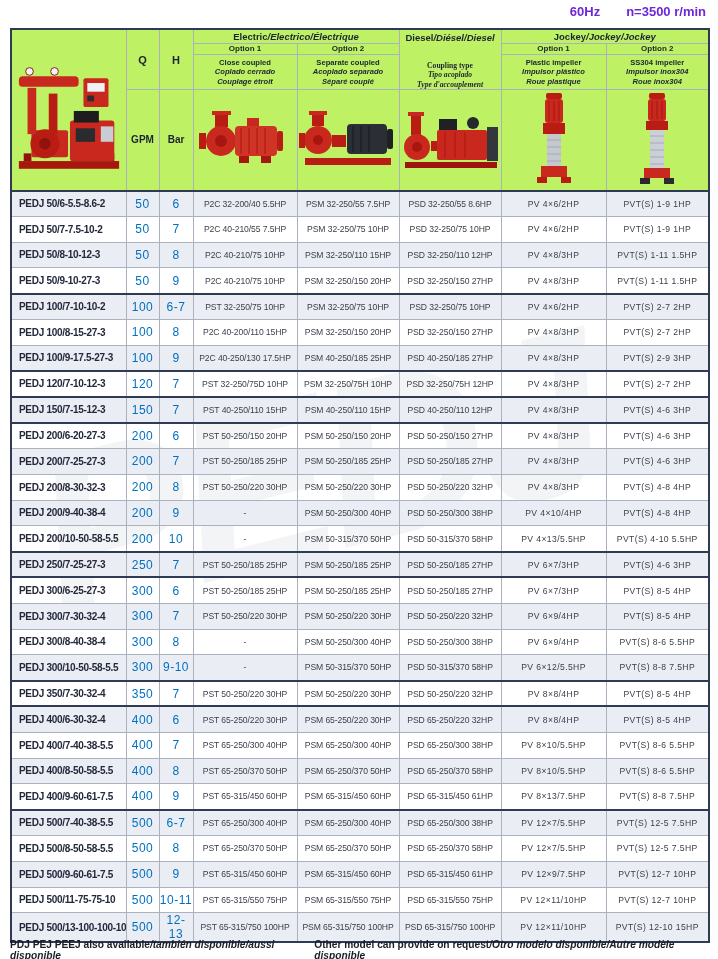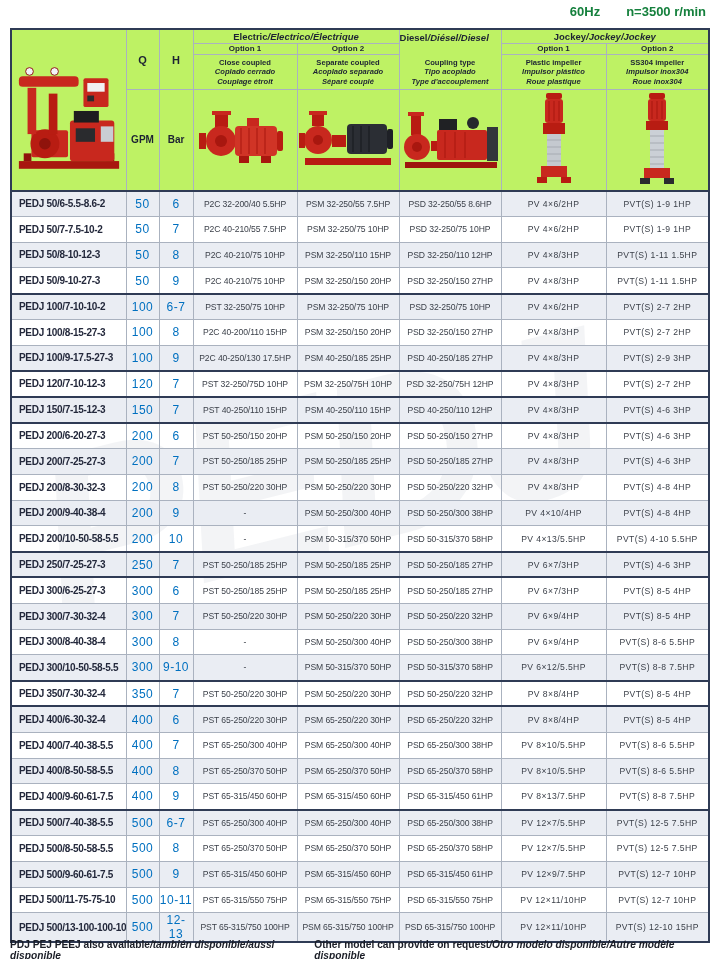--- a/index.html
+++ b/index.html
@@ -2,21 +2,21 @@
 <html><head>
 <meta charset="utf-8">
 <style>
   html,body{margin:0;padding:0;}
   body{
     width:718px;height:959px;background:#ffffff;position:relative;overflow:hidden;
     font-family:"Liberation Sans", sans-serif;color:#32373f;
   }
   .top-note{
     position:absolute;top:4px;right:12px;display:flex;gap:26px;
-    font-size:13px;font-weight:bold;color:#15803d;align-items:flex-end;
+    font-size:13px;font-weight:bold;color:#6d28d9;align-items:flex-end;
   }
   .watermark{
     position:absolute;top:330px;left:30px;width:660px;
     font-size:230px;font-weight:bold;font-style:italic;
     color:rgba(90,100,125,0.07);transform:rotate(-14deg);
     pointer-events:none;white-space:nowrap;z-index:0;letter-spacing:-8px;
   }
   table.spec{
     position:absolute;top:28px;left:10px;z-index:1;
     border-collapse:collapse;table-layout:fixed;width:698px;
@@ -31,23 +31,23 @@
   tr.h-img{height:101px;}
   .t{font-size:9.5px;font-weight:bold;}
   .t .rest{font-style:italic;}
   .opt{font-size:8px;font-weight:bold;}
   .desc{line-height:1.25;font-size:7.6px;font-weight:bold;}
   .desc .d1{display:block;}
   .desc .d2{display:block;font-style:italic;}
   .qh{font-size:11px;font-weight:bold;}
   .unit{font-size:10px;font-weight:bold;vertical-align:middle;}
   .diesel-merge{vertical-align:top;}
-  .diesel-merge .dm-title{height:14px;display:flex;align-items:center;}
+  .diesel-merge .dm-title{height:14px;display:flex;align-items:center;justify-content:center;}
   .diesel-merge .dm-gap{height:11px;}
-  .diesel-merge .dm-desc{height:34px;display:flex;align-items:center;justify-content:center;}
+  .diesel-merge .dm-desc{height:34px;display:flex;align-items:flex-end;justify-content:center;font-family:Liberation Serif, serif;}
   .img-cell{vertical-align:middle;}
   .pump-img{display:flex;align-items:center;justify-content:center;}
   
   tbody tr{height:25.8px;border-radius:12px;}
   tbody tr.alt td{background:#eaedf3;}
   tbody tr.grp td{border-top:2px solid #2f3b55;}
   td.model{font-size:10px;font-weight:bold;color:#23283b;text-align:left;padding-left:7px;letter-spacing:-0.3px;white-space:nowrap;}
   td.qv,td.hv{font-size:12px;font-weight:normal;color:#0070c0;letter-spacing:0.5px;margin-left:16px;}
   td.spec-c{font-size:8.6px;color:#3a3f48;letter-spacing:-0.1px;white-space:nowrap;}
   td.pv{letter-spacing:0.4px;}

